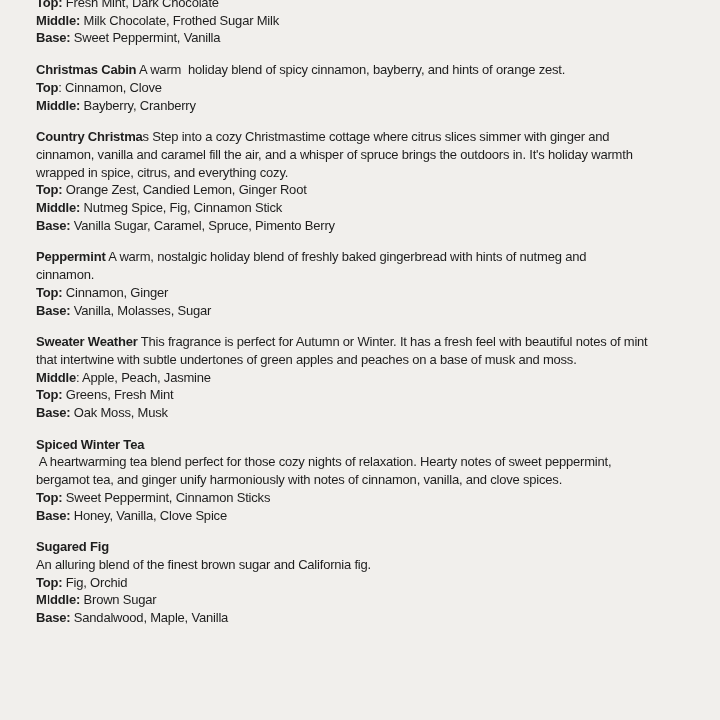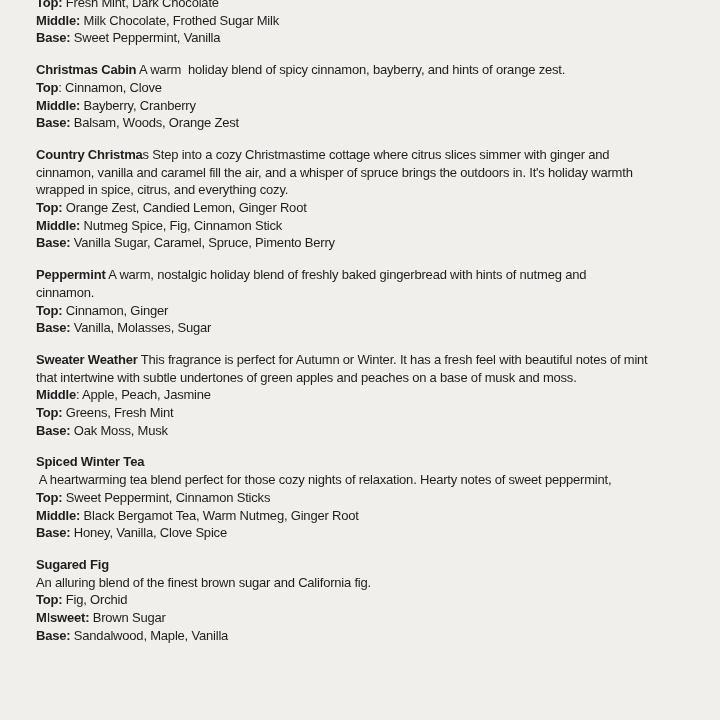--- a/index.html
+++ b/index.html
@@ -47,21 +47,20 @@
   <div id="fragrance-list">
       <div class="block">
         <div class="line"><span class="run-bold">Top:</span><span class="run-reg"> Fresh Mint, Dark Chocolate</span></div>
         <div class="line"><span class="run-bold">Middle:</span><span class="run-reg"> Milk Chocolate, Frothed Sugar Milk</span></div>
         <div class="line"><span class="run-bold">Base:</span><span class="run-reg"> Sweet Peppermint, Vanilla</span></div>
       </div>
       <div class="block">
         <div class="line"><span class="run-bold">Christmas Cabin</span><span class="run-reg"> A warm  holiday blend of spicy cinnamon, bayberry, and hints of orange zest.</span></div>
         <div class="line"><span class="run-bold">Top</span><span class="run-reg">: Cinnamon, Clove</span></div>
         <div class="line"><span class="run-bold">Middle:</span><span class="run-reg"> Bayberry, Cranberry</span></div>
-        <div class="line"><span class="run-bold">Base:</span><span class="run-reg"> Balsam, Woods, Orange Zest</span></div>
       </div>
       <div class="block">
         <div class="line"><span class="run-bold">Country Christma</span><span class="run-reg">s Step into a cozy Christmastime cottage where citrus slices simmer with ginger and</span></div>
         <div class="line"><span class="run-reg">cinnamon, vanilla and caramel fill the air, and a whisper of spruce brings the outdoors in. It's holiday warmth</span></div>
         <div class="line"><span class="run-reg">wrapped in spice, citrus, and everything cozy.</span></div>
         <div class="line"><span class="run-bold">Top:</span><span class="run-reg"> Orange Zest, Candied Lemon, Ginger Root</span></div>
         <div class="line"><span class="run-bold">Middle:</span><span class="run-reg"> Nutmeg Spice, Fig, Cinnamon Stick</span></div>
         <div class="line"><span class="run-bold">Base:</span><span class="run-reg"> Vanilla Sugar, Caramel, Spruce, Pimento Berry</span></div>
       </div>
       <div class="block">
@@ -73,25 +72,25 @@
       <div class="block">
         <div class="line"><span class="run-bold">Sweater Weather</span><span class="run-reg"> This fragrance is perfect for Autumn or Winter. It has a fresh feel with beautiful notes of mint</span></div>
         <div class="line"><span class="run-reg">that intertwine with subtle undertones of green apples and peaches on a base of musk and moss.</span></div>
         <div class="line"><span class="run-bold">Middle</span><span class="run-reg">: Apple, Peach, Jasmine</span></div>
         <div class="line"><span class="run-bold">Top:</span><span class="run-reg"> Greens, Fresh Mint</span></div>
         <div class="line"><span class="run-bold">Base:</span><span class="run-reg"> Oak Moss, Musk</span></div>
       </div>
       <div class="block">
         <div class="line"><span class="run-bold">Spiced Winter Tea</span></div>
         <div class="line"><span class="run-reg"> A heartwarming tea blend perfect for those cozy nights of relaxation. Hearty notes of sweet peppermint,</span></div>
+        <div class="line"><span class="run-reg">bergamot tea, and ginger unify harmoniously with notes of cinnamon, vanilla, and clove spices.</span></div>
         <div class="line"><span class="run-bold">Top:</span><span class="run-reg"> Sweet Peppermint, Cinnamon Sticks</span></div>
-        <div class="line"><span class="run-bold">Middle:</span><span class="run-reg"> Black Bergamot Tea, Warm Nutmeg, Ginger Root</span></div>
         <div class="line"><span class="run-bold">Base:</span><span class="run-reg"> Honey, Vanilla, Clove Spice</span></div>
       </div>
       <div class="block">
         <div class="line"><span class="run-bold">Sugared Fig</span></div>
         <div class="line"><span class="run-reg">An alluring blend of the finest brown sugar and California fig.</span></div>
         <div class="line"><span class="run-bold">Top:</span><span class="run-reg"> Fig, Orchid</span></div>
-        <div class="line"><span class="run-bold">M</span><span class="run-reg">I</span><span class="run-bold">sweet:</span><span class="run-reg"> Brown Sugar</span></div>
+        <div class="line"><span class="run-bold">M</span><span class="run-reg">I</span><span class="run-bold">ddle:</span><span class="run-reg"> Brown Sugar</span></div>
         <div class="line"><span class="run-bold">Base:</span><span class="run-reg"> Sandalwood, Maple, Vanilla</span></div>
       </div>
     </div>
 </main>
 
 </body></html>

